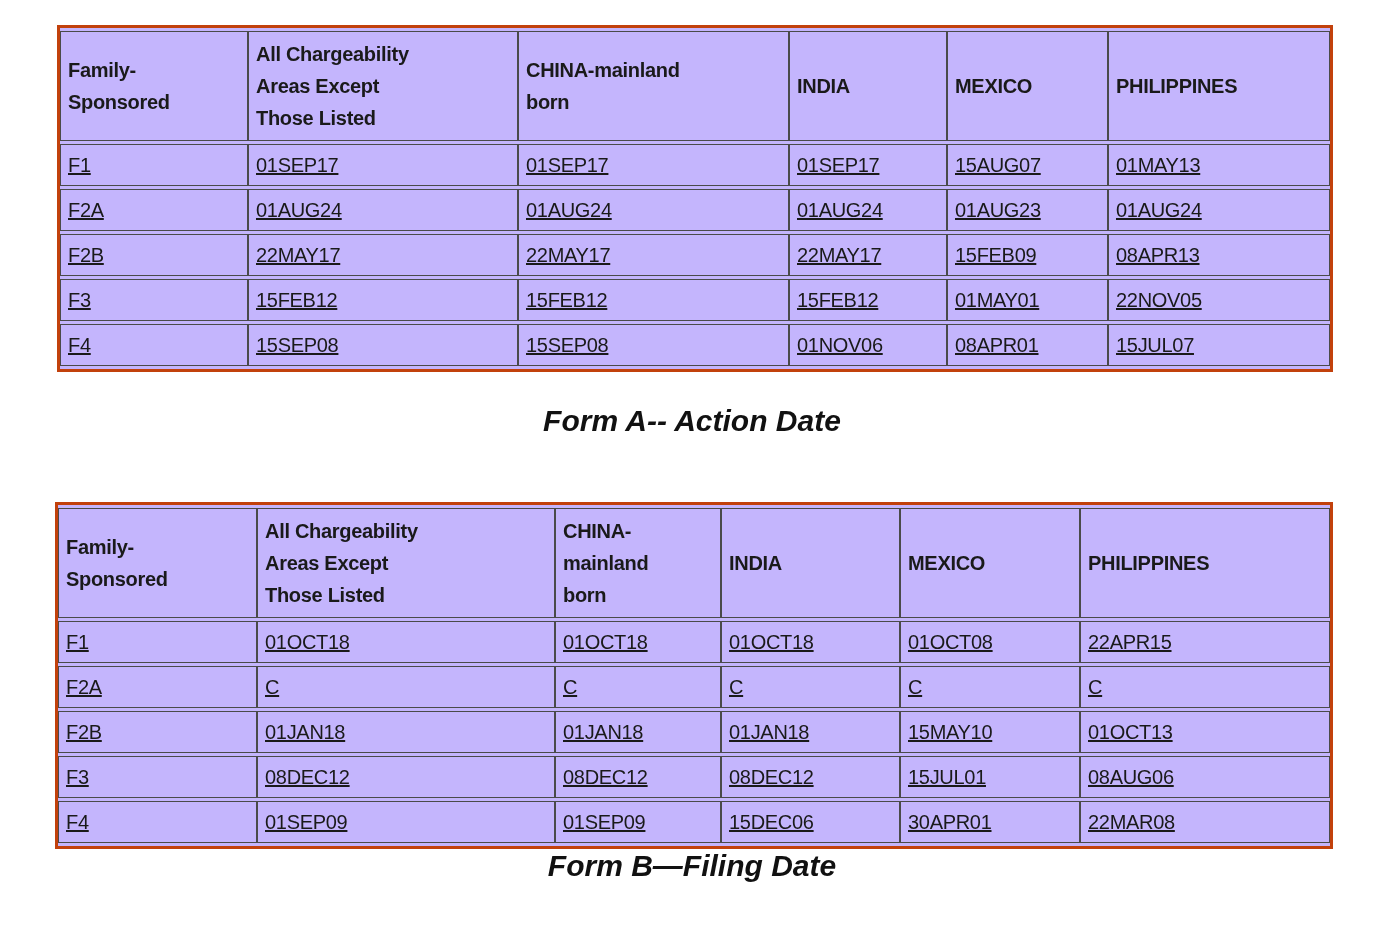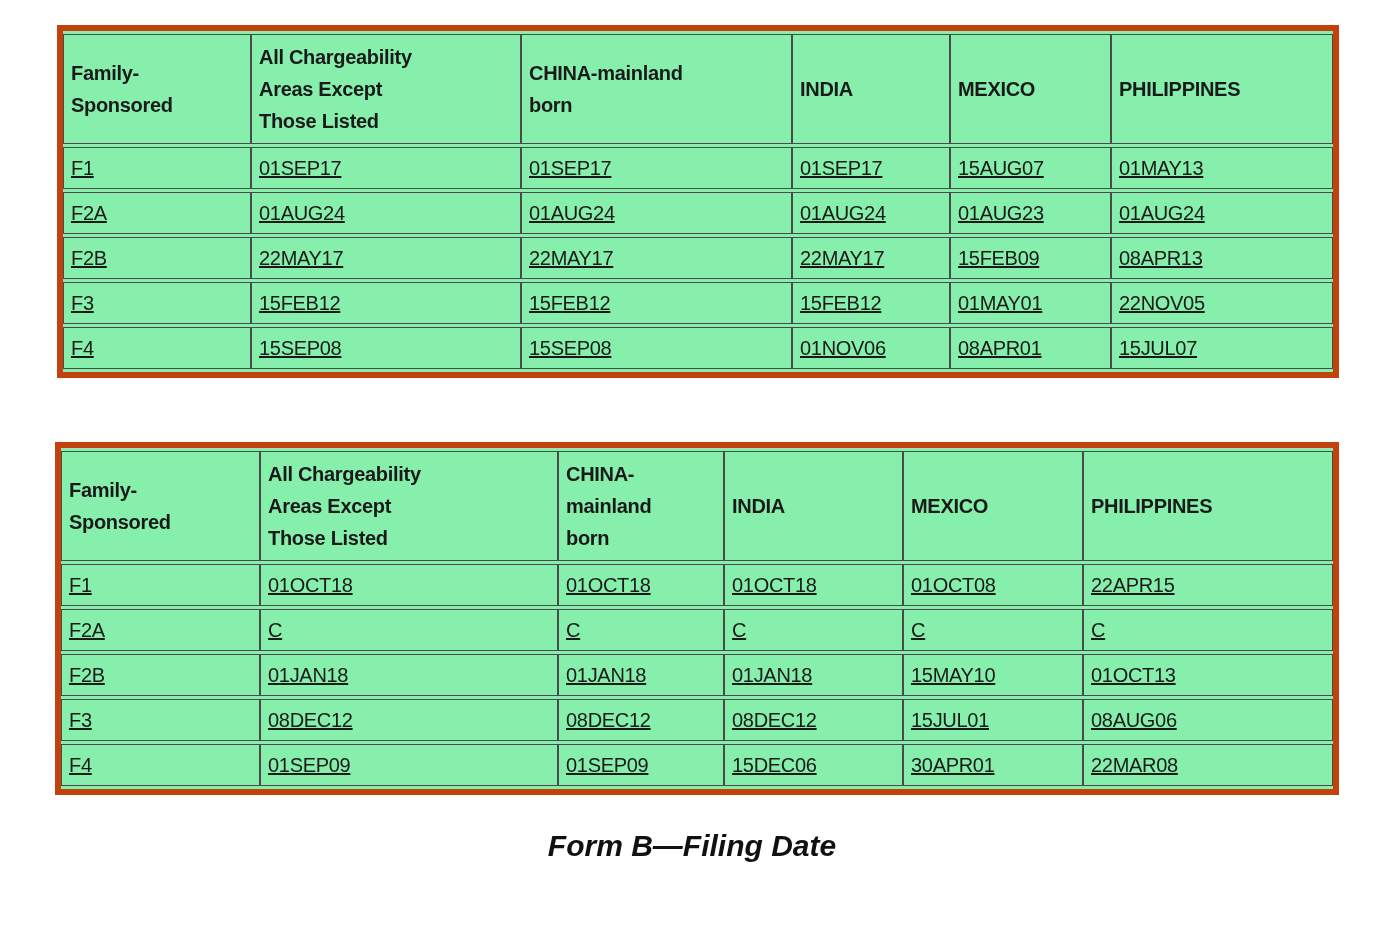--- a/index.html
+++ b/index.html
@@ -10,23 +10,23 @@
     height: 938px;
     overflow: hidden;
     font-family: "Liberation Sans", sans-serif;
     color: #1a1a1a;
   }
   .sheet { padding-top: 25px; }
 
   table.vb {
     border-collapse: separate;
     border-spacing: 0 3px;
-    border: 6px solid #c2410c;
+    border: 3px solid #c2410c;
     table-layout: fixed;
-    background: #86efac;
+    background: #c4b5fd;
     margin-left: 57px;
   }
   table.vb th, table.vb td {
     border: 1px solid #4a4a4a;
     padding: 6px 7px;
     font-size: 20px;
     letter-spacing: -0.3px;
     text-align: left;
     vertical-align: middle;
     overflow: hidden;
@@ -48,21 +48,21 @@
     width: 1270px;
     margin-left: 57px;
     text-align: center;
     font-family: "Liberation Sans", sans-serif;
     font-size: 30px;
     font-style: italic;
     font-weight: bold;
     color: #111111;
   }
   .caption-a { margin-top: 32px; }
-  .caption-b { margin-top: 34px; }
+  .caption-b { }
   .table-b { margin-top: 64px; }
 </style>
 </head>
 <body>
 
 <div class="sheet">
 
   <section>
     <table class="vb table-a" style="width:1270px">
       <colgroup>
@@ -123,20 +123,21 @@
         <tr>
           <td>F4</td>
           <td>15SEP08</td>
           <td>15SEP08</td>
           <td>01NOV06</td>
           <td>08APR01</td>
           <td>15JUL07</td>
         </tr>
       </tbody>
     </table>
+    <div class="caption caption-a">Form A-- Action Date</div>
   </section>
 
   <section>
     <table class="vb table-b" style="width:1272px; margin-left:55px">
       <colgroup>
         <col style="width:199px">
           <col style="width:298px">
           <col style="width:166px">
         <col style="width:179px">
           <col style="width:180px">

